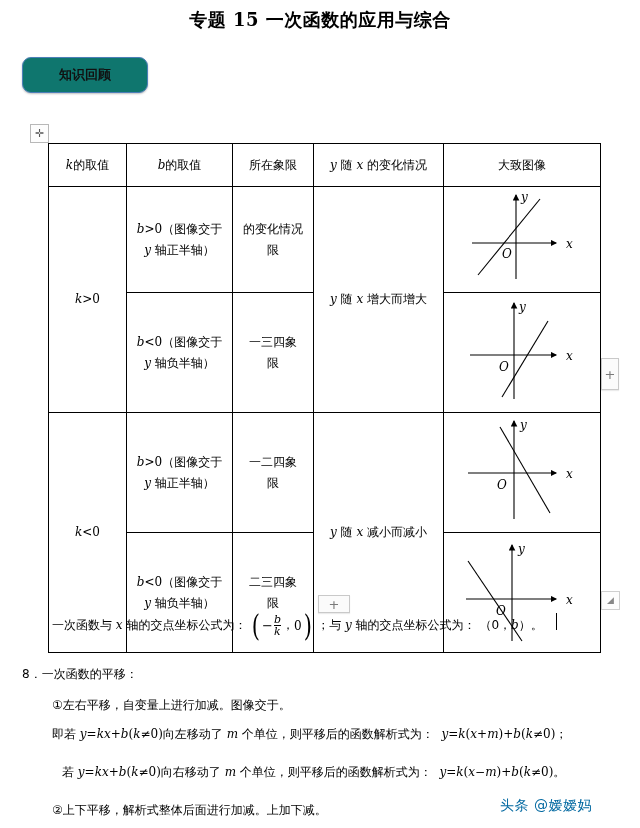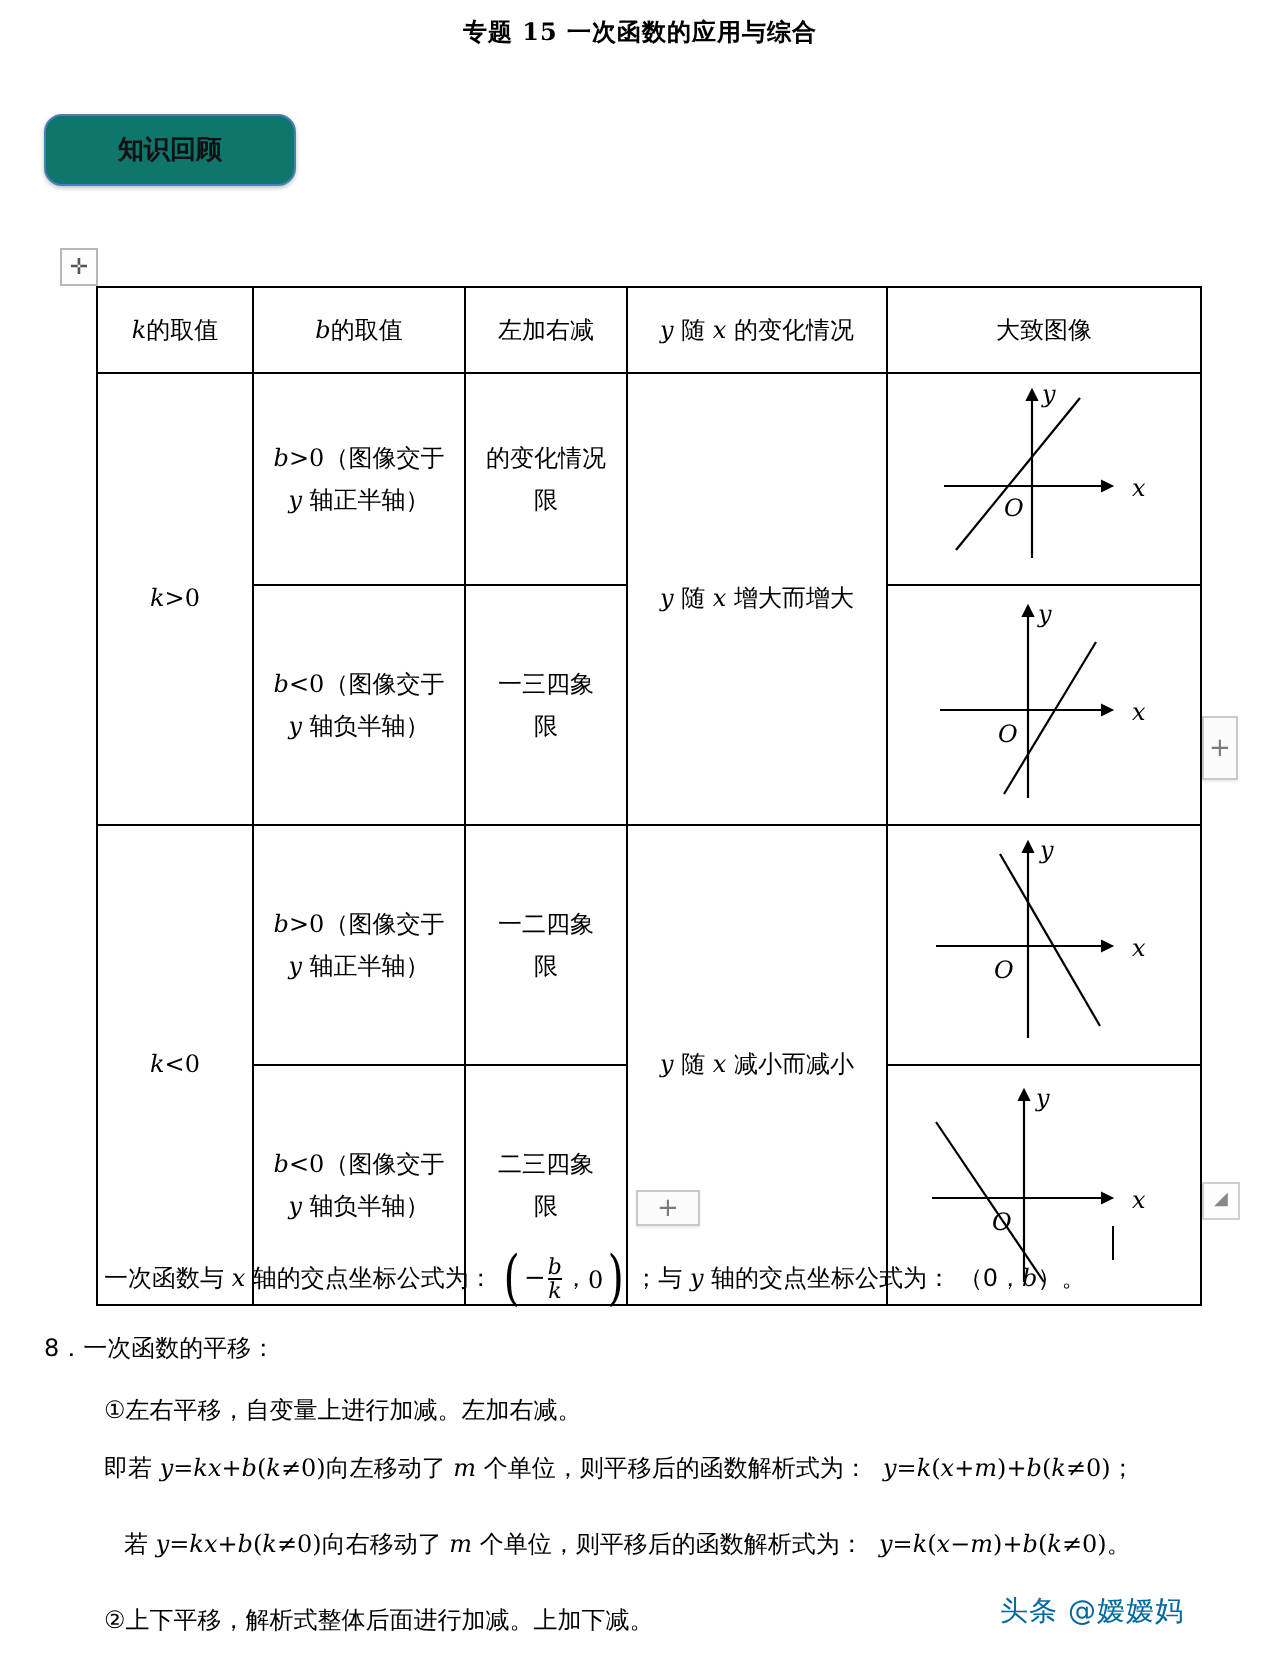--- a/index.html
+++ b/index.html
@@ -22,21 +22,21 @@
     background: #fff;
   }
 
   
   .doc-title {
     position: absolute;
     left: 0; top: 8px;
     width: 640px;
     text-align: center;
     font-family: "DejaVu Serif", "Liberation Serif", serif;
-    font-size: 12px;
+    font-size: 18px;
     font-weight: bold;
     letter-spacing: 0.5px;
     white-space: nowrap;
   }
 
   
   .kb-button {
     position: absolute;
     left: 22px; top: 57px;
     width: 124px; height: 34px;
@@ -218,21 +218,21 @@
         <col class="c5">
     </colgroup>
     <thead>
       <tr>
         <th>
           <span class="mi">k</span><span>的取值</span>
         </th>
         <th>
           <span class="mi">b</span><span>的取值</span>
         </th>
-        <th>左加右减</th>
+        <th>所在象限</th>
         <th>
           <span class="mi">y</span> 随 <span class="mi">x</span> 的变化情况
         </th>
         <th>大致图像</th>
       </tr>
     </thead>
     <tbody>
 
       <tr>
         <td class="kcell" rowspan="2">
@@ -338,40 +338,40 @@
   <div class="plus-handle" id="plus-right">
     <span>+</span>
   </div>
   <div class="plus-handle" id="plus-bottom">
     <span>+</span>
   </div>
   <div class="resize-handle">
     <span>◢</span>
   </div>
 
-  <div class="math-line" style="left:52px; top:613px;margin-top:14px;">
+  <div class="math-line" style="left:52px; top:613px;">
     <span>一次函数与 <span class="mi">x</span> 轴的交点坐标公式为：</span>
     <span class="frac-group">
       <span class="paren">(</span>
       <span class="neg">−</span>
       <span class="frac">
         <span class="num">b</span>
         <span class="den">k</span>
       </span>
       <span class="mn">，</span>
       <span class="mn">0</span>
       <span class="paren">)</span>
     </span>
     <span>；与 <span class="mi">y</span> 轴的交点坐标公式为：</span>
     <span>（0，<span class="mi">b</span>）。</span>
   </div>
   <div class="caret"></div>
 
   <div class="sec-head" id="sec2">8．一次函数的平移：</div>
-  <div class="body-line" id="line-a">①左右平移，自变量上进行加减。左加右减。</div>
+  <div class="body-line" id="line-a">①左右平移，自变量上进行加减。图像交于。</div>
 
   <div class="math-line" id="line-b">
     即若 <span class="mi">y</span><span class="mn">=</span><span class="mi">kx</span><span class="mn">+</span><span class="mi">b</span><span class="mn">(</span><span class="mi">k</span><span class="mn">≠0)</span>向左移动了 <span class="mi">m</span> 个单位，则平移后的函数解析式为：&nbsp; <span class="mi">y</span><span class="mn">=</span><span class="mi">k</span><span class="mn">(</span><span class="mi">x</span><span class="mn">+</span><span class="mi">m</span><span class="mn">)+</span><span class="mi">b</span><span class="mn">(</span><span class="mi">k</span><span class="mn">≠0)</span>；
   </div>
 
   <div class="math-line" id="line-c">
     若 <span class="mi">y</span><span class="mn">=</span><span class="mi">kx</span><span class="mn">+</span><span class="mi">b</span><span class="mn">(</span><span class="mi">k</span><span class="mn">≠0)</span>向右移动了 <span class="mi">m</span> 个单位，则平移后的函数解析式为：&nbsp; <span class="mi">y</span><span class="mn">=</span><span class="mi">k</span><span class="mn">(</span><span class="mi">x</span><span class="mn">−</span><span class="mi">m</span><span class="mn">)+</span><span class="mi">b</span><span class="mn">(</span><span class="mi">k</span><span class="mn">≠0)</span>。
   </div>
 
   <div class="body-line" id="line-d">②上下平移，解析式整体后面进行加减。上加下减。</div>

